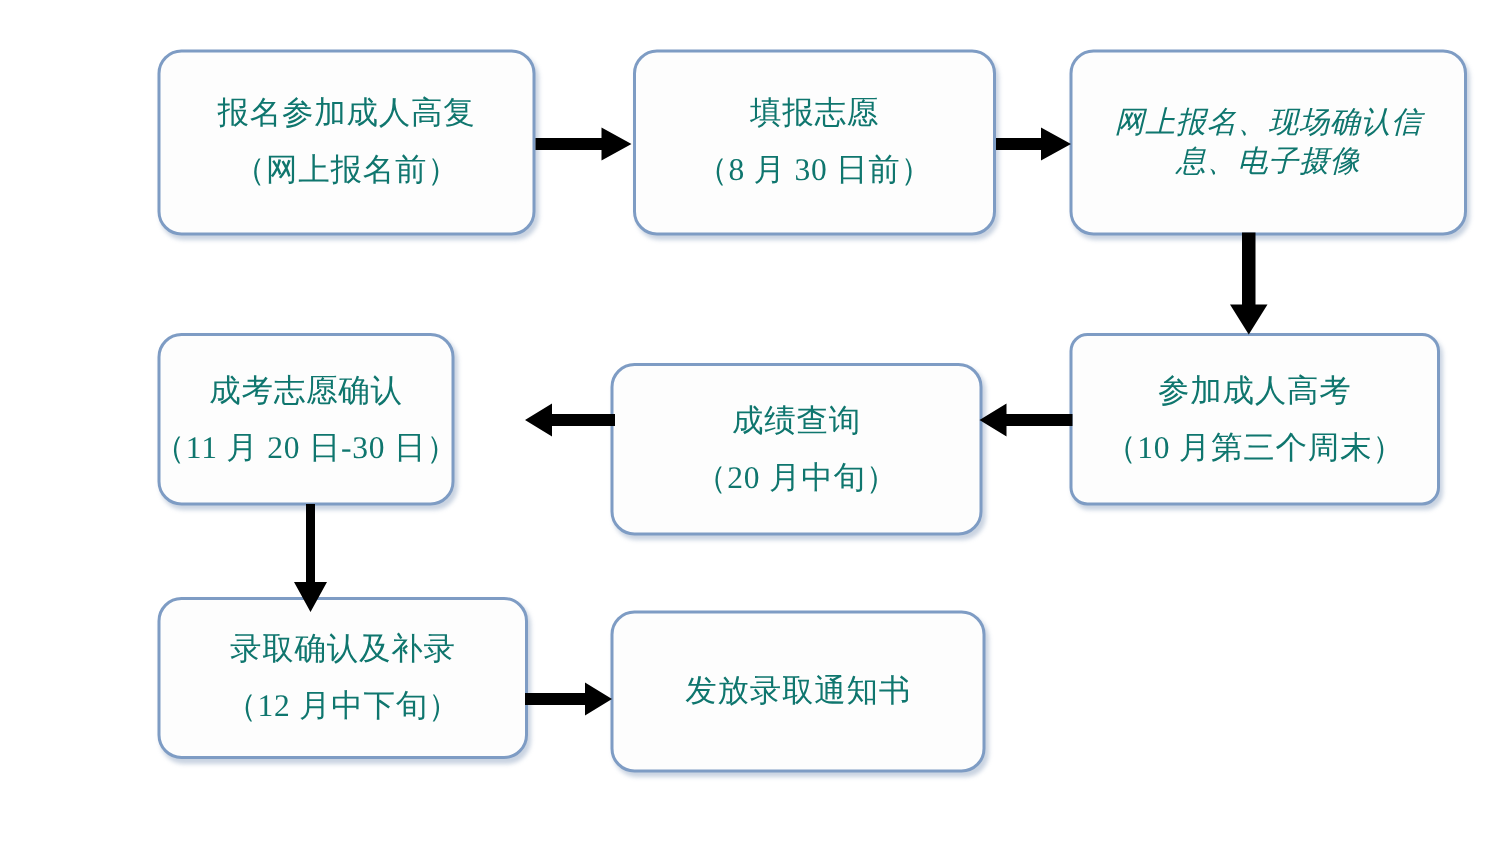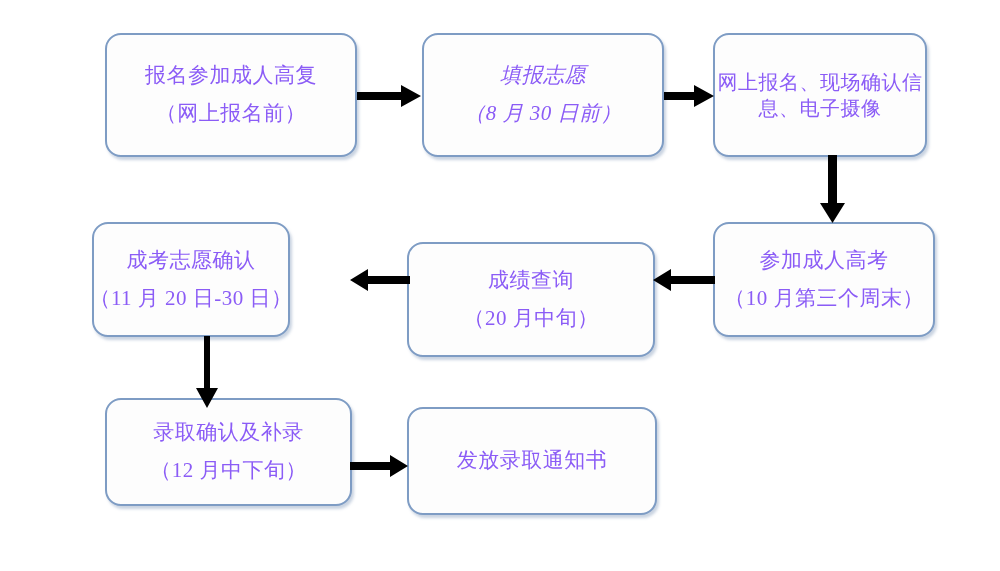--- a/index.html
+++ b/index.html
@@ -27,21 +27,21 @@
     box-sizing: border-box;
     background: #fdfdfd;
     border: 2.5px solid #7e9cc4;
     border-radius: 16px;
     box-shadow: 2px 3px 3px rgba(120,145,180,0.40);
     display: flex;
     flex-direction: column;
     align-items: center;
     justify-content: center;
     text-align: center;
-    color: #8b5cf6;
+    color: #0f766e;
     padding: 4px 8px;
   }
   .node .line {
     display: block;
     white-space: nowrap;
     line-height: 1.32;
     font-size: 21px;
     letter-spacing: 0.5px;
   }
   .node .line.sub {
@@ -67,41 +67,41 @@
 </head>
 <body>
 
 <div id="canvas">
 
   <div class="node" style="left:105px; top:33px; width:252px; height:124px;">
     <span class="line">报名参加成人高复</span>
     <span class="line sub">（网上报名前）</span>
   </div>
 
-  <div class="node" style="left:422px; top:33px; width:242px; height:124px;font-style:italic;">
+  <div class="node" style="left:422px; top:33px; width:242px; height:124px;">
     <span class="line">填报志愿</span>
     <span class="line sub">（8 月 30 日前）</span>
   </div>
 
-  <div class="node tight" style="left:713px; top:33px; width:214px; height:124px;">
+  <div class="node tight" style="left:713px; top:33px; width:265px; height:124px;font-style:italic;">
     <span class="line">网上报名、现场确认信</span>
     <span class="line">息、电子摄像</span>
   </div>
 
-  <div class="node" style="left:92px; top:222px; width:198px; height:115px;">
+  <div class="node" style="left:105px; top:222px; width:198px; height:115px;">
     <span class="line">成考志愿确认</span>
     <span class="line sub">（11 月 20 日-30 日）</span>
   </div>
 
   <div class="node" style="left:407px; top:222px; width:248px; height:115px;margin-top:20px;">
     <span class="line">成绩查询</span>
     <span class="line sub">（20 月中旬）</span>
   </div>
 
-  <div class="node" style="left:713px; top:222px; width:222px; height:115px;">
+  <div class="node" style="left:713px; top:222px; width:247px; height:115px;border-radius:12px;">
     <span class="line">参加成人高考</span>
     <span class="line sub">（10 月第三个周末）</span>
   </div>
 
   <div class="node" style="left:105px; top:398px; width:247px; height:108px;">
     <span class="line">录取确认及补录</span>
     <span class="line sub">（12 月中下旬）</span>
   </div>
 
   <div class="node" style="left:407px; top:407px; width:250px; height:108px;">

